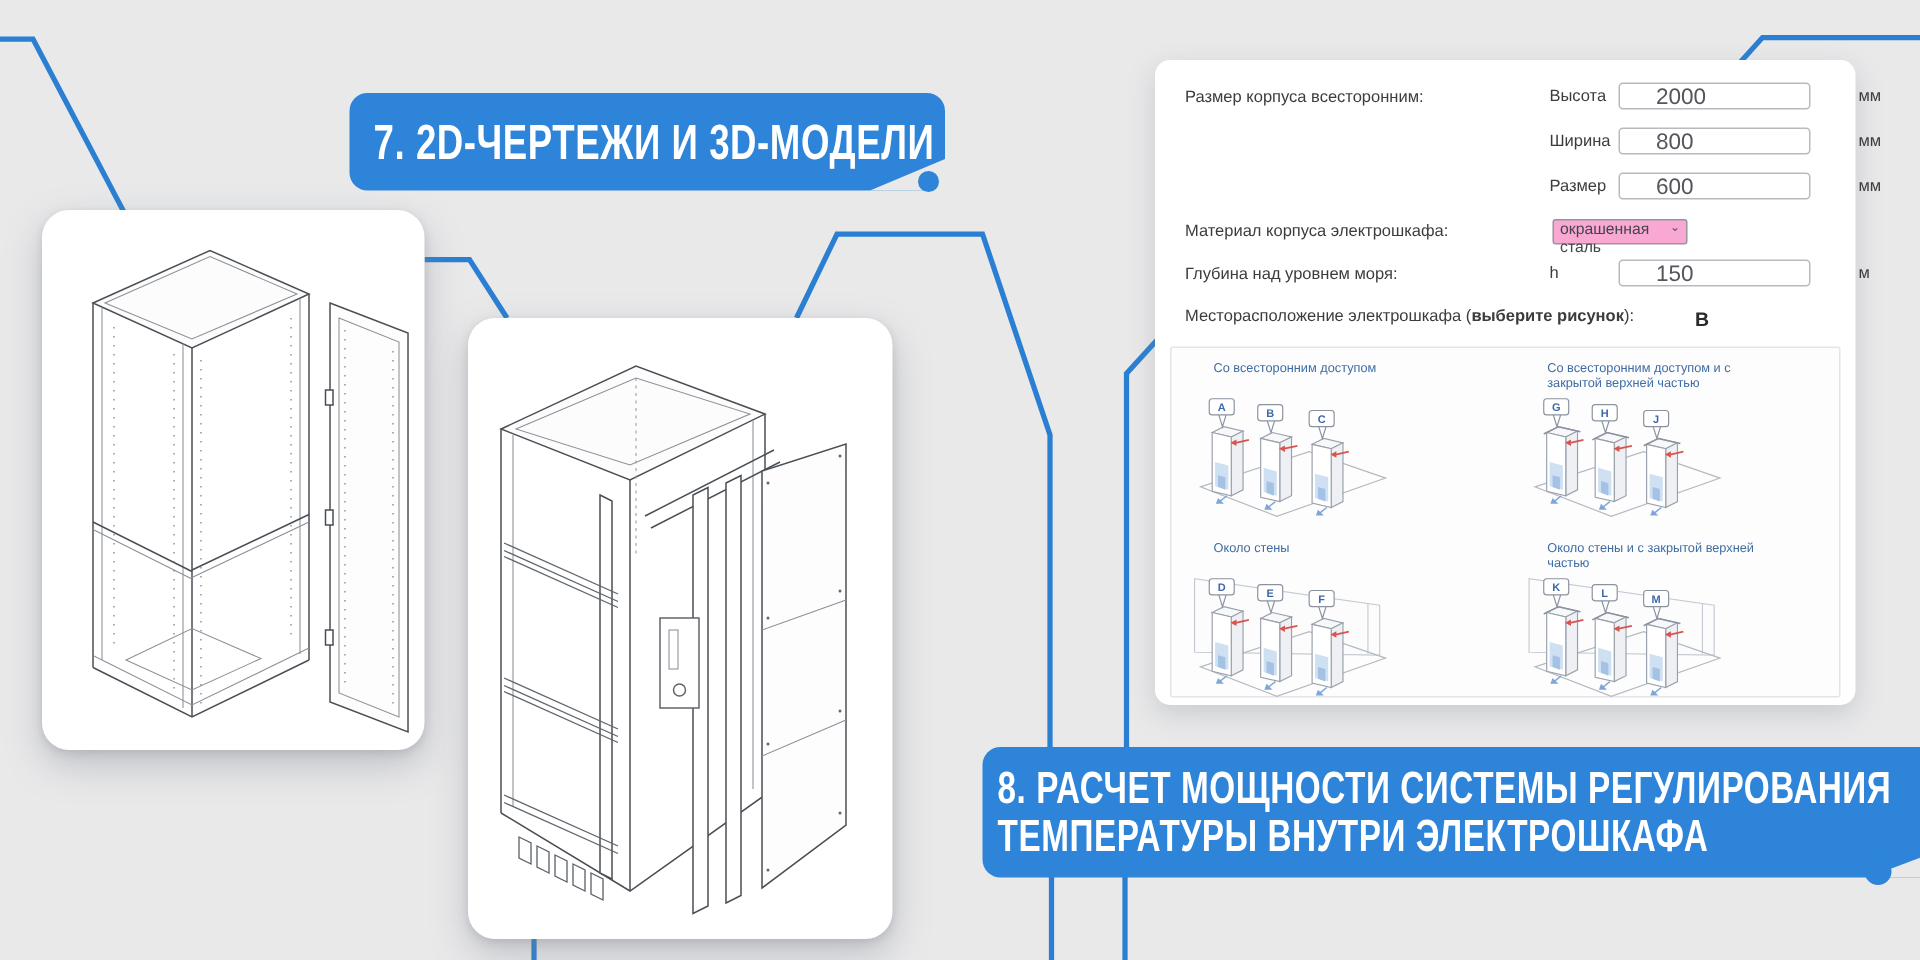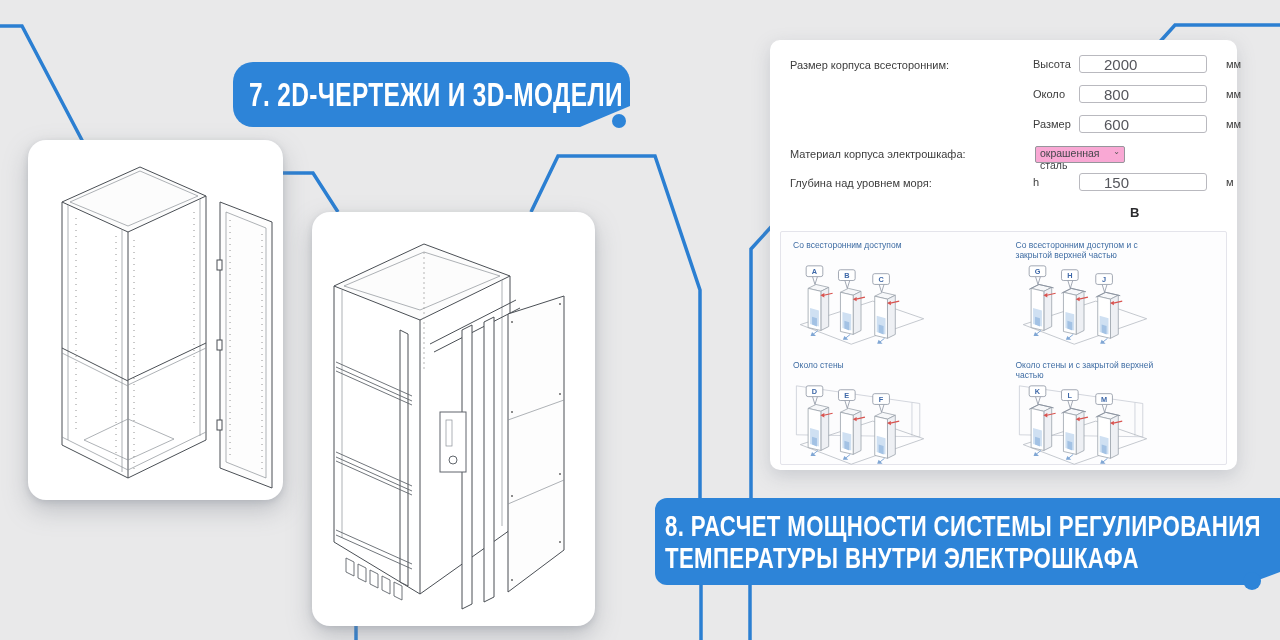--- a/index.html
+++ b/index.html
@@ -12,21 +12,21 @@
   
   .card{position:absolute;background:#fff;border-radius:18px;
         box-shadow:0 10px 24px rgba(120,126,138,.38),0 2px 6px rgba(120,126,138,.25);z-index:2;}
   .card1{left:28px;top:140px;width:255px;height:360px;}
   .card2{left:312px;top:212px;width:283px;height:414px;}
   .card svg{display:block;margin:0 auto;}
 
   
   .banner{position:absolute;background:#2d84d8;color:#fff;z-index:3;border-radius:12px;}
   .banner .cut{position:absolute;right:0;bottom:0;width:0;height:0;border-style:solid;}
-  .banner7{left:233px;top:62px;width:397px;height:65px;border-radius:20px;}
+  .banner7{left:233px;top:62px;width:397px;height:65px;}
   .banner7 .cut{border-width:0 0 21px 50px;border-color:transparent transparent #e9e9ea transparent;}
   .banner8{left:655px;top:498px;width:662px;height:87px;}
   .banner8 .cut{border-width:0 0 27px 72px;border-color:transparent transparent #e9e9ea transparent;}
   .dot{position:absolute;background:#2d84d8;border-radius:50%;z-index:4;}
   .dot7{left:612px;top:114px;width:14px;height:14px;}
   .dot8{left:1243px;top:572px;width:18px;height:18px;}
   .cond{display:inline-block;transform:scaleX(.74);transform-origin:0 50%;white-space:nowrap;
         font-weight:700;letter-spacing:.5px;}
   .banner7 .cond{font-size:33px;line-height:65px;margin-left:16px;}
   .banner8 .inner{padding:12px 0 0 10px;}
@@ -36,33 +36,33 @@
   
   .form-card{position:absolute;left:770px;top:40px;width:467px;height:430px;background:#fff;
              border-radius:10px;box-shadow:0 6px 18px rgba(130,136,148,.30);z-index:2;
              font-size:11px;color:#3c3c3c;}
   .flabel{position:absolute;left:20px;}
   .fbold{font-weight:700;}
   .dim-row{position:absolute;left:263px;display:flex;align-items:center;}
   .dim-label{width:46px;}
   .tinput{width:78px;height:14px;border:1px solid #b9b9bf;border-radius:3px;padding:1px 24px;
           font-size:15px;color:#55565c;font-family:inherit;background:#fff;}
-  .unit{margin-left:19px;color:#3c3c3c;}
+  .unit{margin-left:32px;color:#3c3c3c;}
   .fselect{position:absolute;left:265px;top:106px;width:80px;height:15px;border:1px solid #96969c;
            border-radius:2px;display:flex;align-items:flex-start;justify-content:space-between;
            padding:0 4px;font-size:10.5px;color:#44454a;background:#f9a8d4;cursor:default;}
   .chev{font-size:8px;color:#555;}
   .loc-value{position:absolute;left:360px;top:165px;font-size:13px;font-weight:600;color:#2b2b2e;}
 
   
   .figures{position:absolute;left:10px;top:191px;width:445px;height:228px;background:#fdfdfe;
            border:1px solid #e4e4eb;border-radius:2px;display:grid;
            grid-template-columns:1fr 1fr;grid-template-rows:1fr 1fr;padding:2px 0;}
   .figcell{padding:6px 6px 0 12px;}
-  .figcap{font-size:8.5px;line-height:10px;color:#3e6ca3;min-height:20px;max-width:150px;}
+  .figcap{font-size:8.5px;line-height:10px;color:#3e6ca3;min-height:20px;max-width:150px;margin-left:16px;}
   .figcell svg{display:block;margin-top:-2px;}
 </style>
 </head>
 <body>
 
 <div class="stage">
 
   <svg width="0" height="0" style="position:absolute">
     <defs>
       <g id="cab-sym">
@@ -196,21 +196,21 @@
 
   <div class="form-card">
     <span class="flabel" style="top:19px">Размер корпуса всесторонним:</span>
 
     <div class="dim-row" style="top:15px">
       <span class="dim-label">Высота</span>
       <input class="tinput" value="2000" style="">
       <span class="unit">мм</span>
     </div>
     <div class="dim-row" style="top:45px">
-      <span class="dim-label">Около</span>
+      <span class="dim-label">Ширина</span>
       <input class="tinput" value="800" style="">
       <span class="unit">мм</span>
     </div>
     <div class="dim-row" style="top:75px">
       <span class="dim-label">Размер</span>
       <input class="tinput" value="600" style="">
       <span class="unit">мм</span>
     </div>
 
     <span class="flabel" style="top:108px">Материал корпуса электрошкафа:</span>
@@ -219,20 +219,21 @@
       <span class="chev">⌄</span>
     </div>
 
     <span class="flabel" style="top:137px">Глубина над уровнем моря:</span>
     <div class="dim-row" style="top:133px">
       <span class="dim-label">h</span>
       <input class="tinput" value="150" style="">
       <span class="unit">м</span>
     </div>
 
+    <span class="flabel" style="top:165px"><span>Месторасположение электрошкафа (</span><span class="fbold">выберите рисунок</span><span>):</span></span>
     <span class="loc-value">В</span>
 
     <div class="figures">
 
       <div class="figcell">
         <div class="figcap">Со всесторонним доступом</div>
         <svg width="138" height="96" viewBox="0 0 138 98">
           <polygon points="6,68 80,44 132,62 58,88" fill="none" stroke="#b5bac2" stroke-width="0.8"></polygon>
           <use href="#cab-sym" x="14" y="26"></use>
             <use href="#cab-sym" x="47" y="30"></use>

